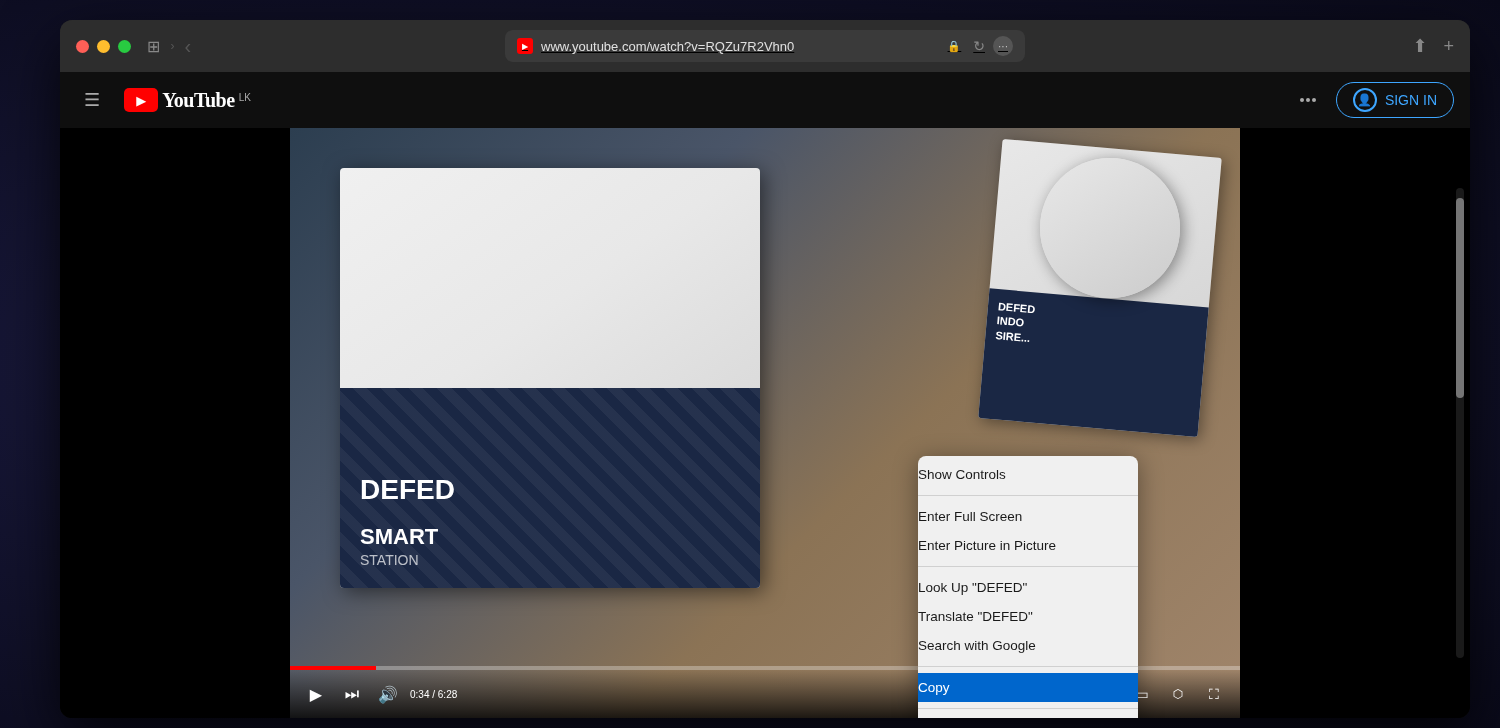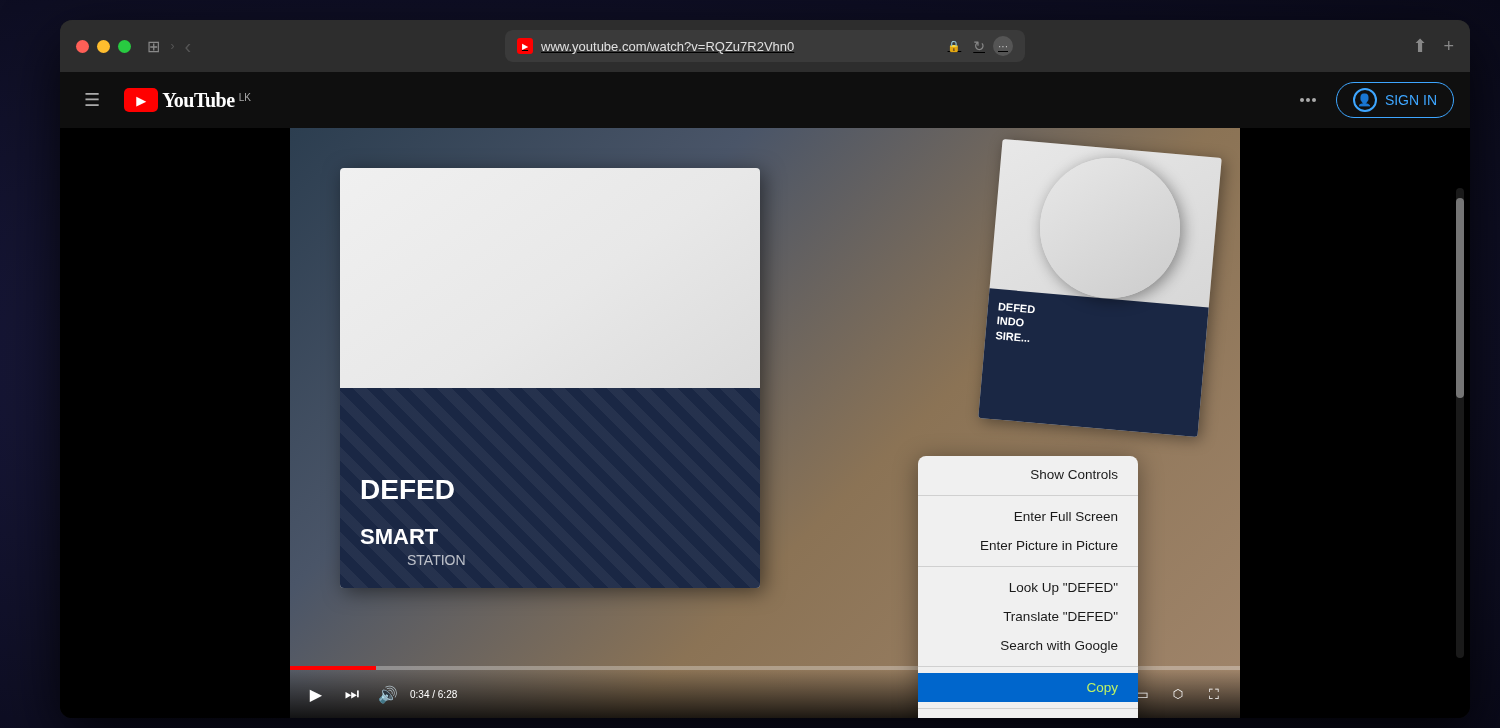--- a/index.html
+++ b/index.html
@@ -379,21 +379,20 @@
       font-size: 22px;
       font-weight: 700;
       color: white;
       margin-top: 20px;
     }
 
     .box-model {
       font-size: 14px;
       color: rgba(255,255,255,0.7);
       margin-top: 2px;
-      margin-left: 47px;
     }
 
     
     .video-controls {
       position: absolute;
       bottom: 0;
       left: 230px;
       right: 230px;
       height: 48px;
       background: linear-gradient(to top, rgba(0,0,0,0.8), transparent);
@@ -470,33 +469,33 @@
       padding: 4px 0;
     }
 
     .menu-divider {
       height: 1px;
       background: #d0d0d0;
       margin: 2px 0;
     }
 
     .menu-item {
-      padding: 7px 20px;
+      padding: 7px 0;
       font-size: 13.5px;
       color: #1a1a1a;
       cursor: pointer;
       display: flex;
       align-items: center;
-      justify-content: flex-end;
+      justify-content: flex-start;
       white-space: nowrap;
     }
 
     .menu-item.highlighted {
       background: #0066cc;
-      color: #bef264;
+      color: #ffffff;
     }
 
     
     .scrollbar {
       position: absolute;
       right: 6px;
       top: 60px;
       bottom: 60px;
       width: 8px;
       background: rgba(255,255,255,0.1);

